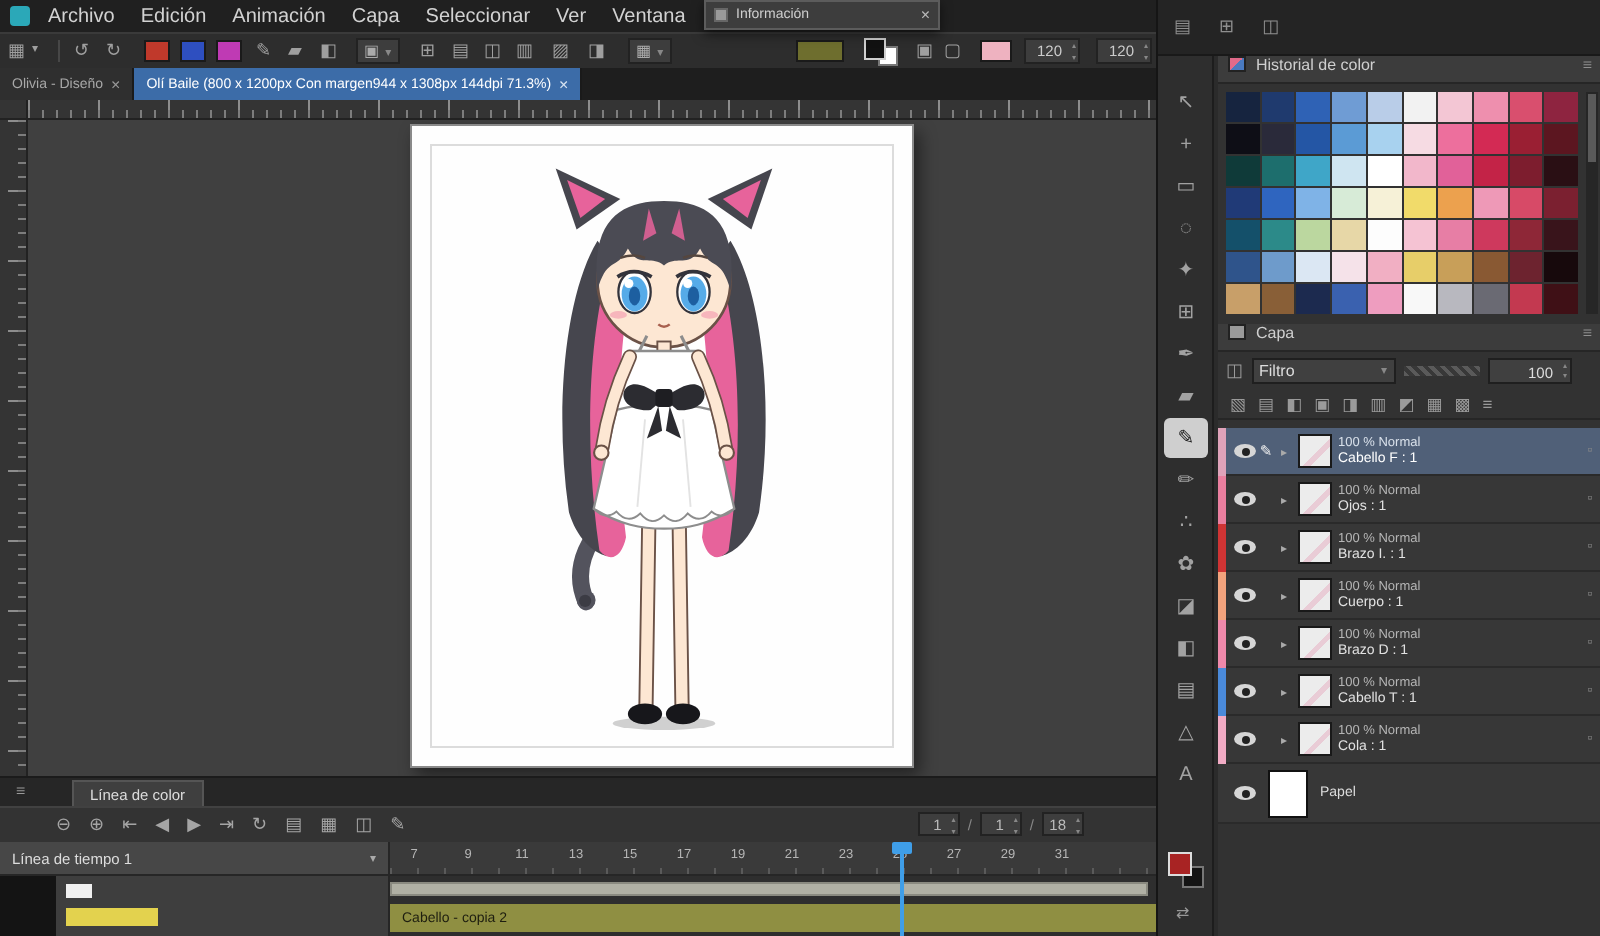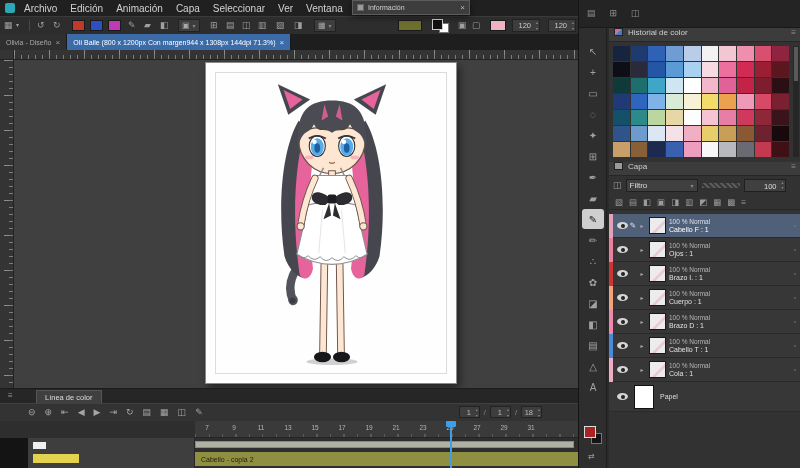--- a/index.html
+++ b/index.html
@@ -321,20 +321,24 @@
         </span>
         <span class="fsep">/</span>
         <span class="fbox">
           <i>18</i>
           <em class="spin">
               <b>▴</b>
               <b>▾</b>
             </em>
         </span>
       </div>
+    </div>
+    <div id="tl-trackheader">
+      <span>Línea de tiempo 1</span>
+      <span class="hv">▾</span>
     </div>
     <div id="tl-ruler">
         <div id="tl-nums">
           <span class="rn" style="left:12px">7</span>
           <span class="rn" style="left:39px">9</span>
           <span class="rn" style="left:66px">11</span>
           <span class="rn" style="left:93px">13</span>
           <span class="rn" style="left:120px">15</span>
           <span class="rn" style="left:147px">17</span>
           <span class="rn" style="left:174px">19</span>

